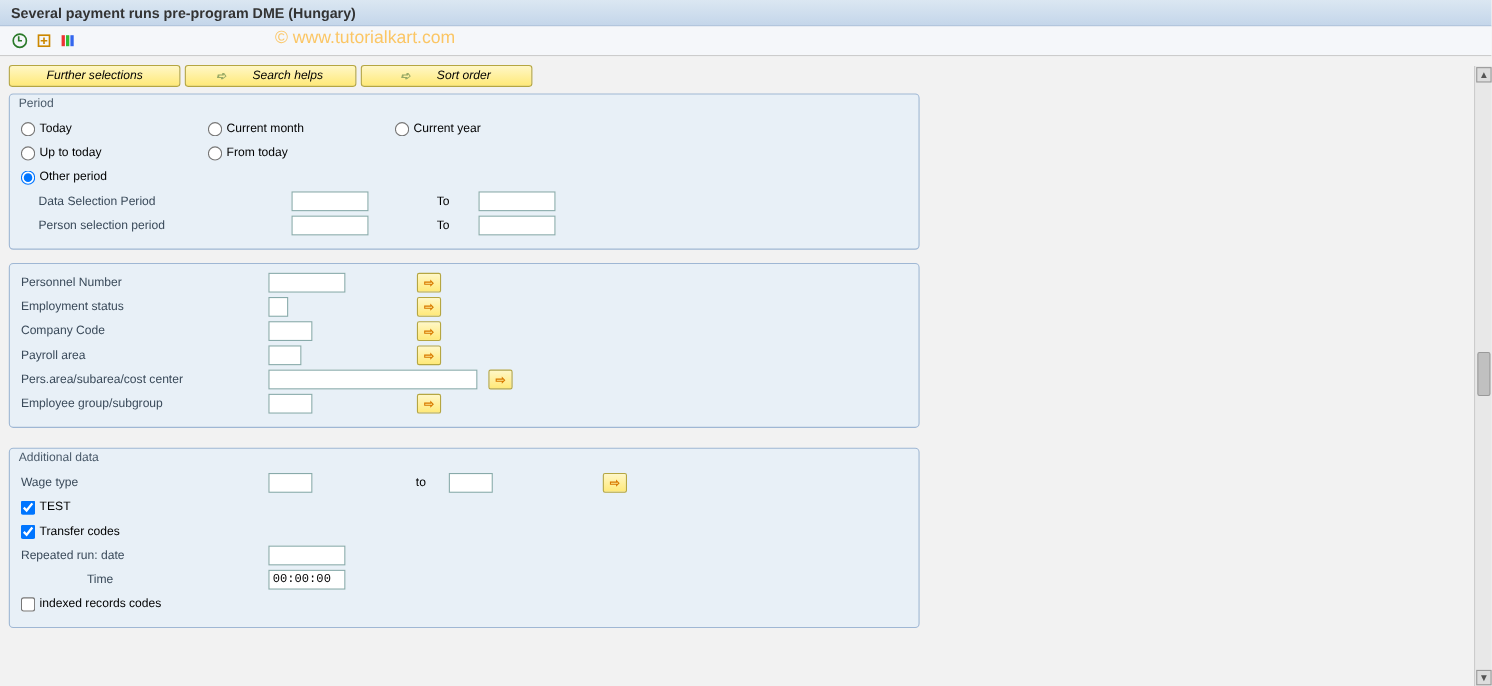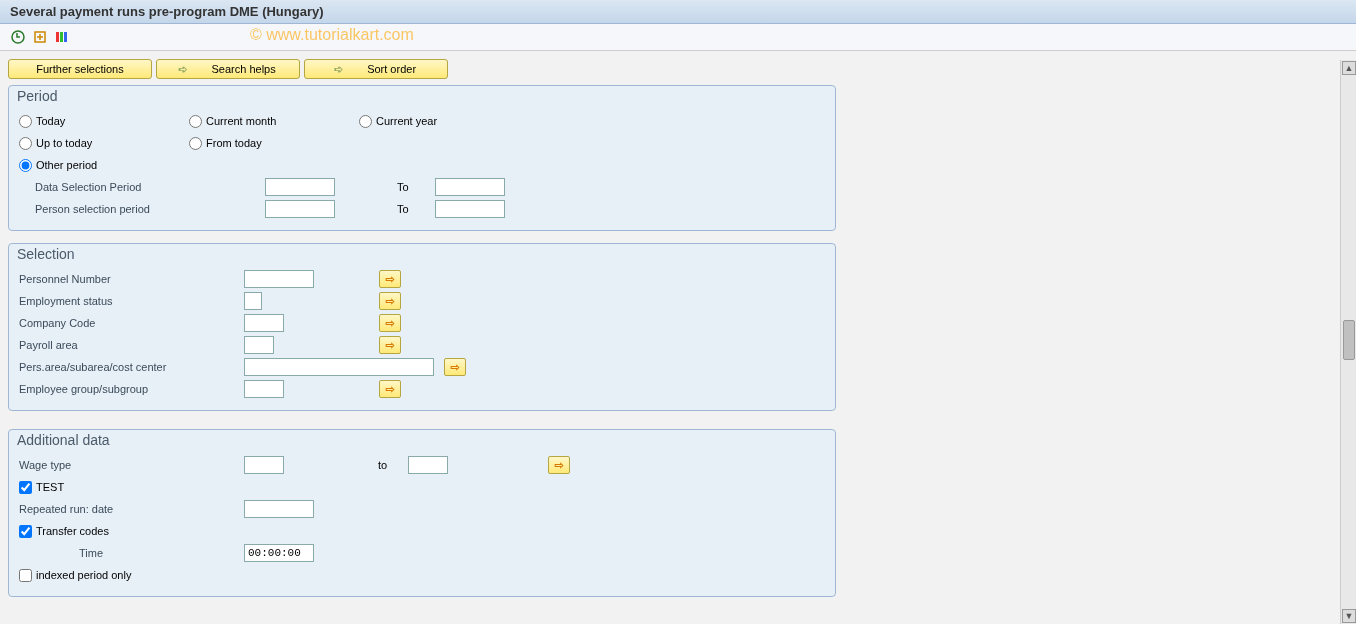--- a/index.html
+++ b/index.html
@@ -37,32 +37,32 @@
   .btnbar { display:flex; gap:4px; margin-bottom:6px; }
   .sap-btn {
     background: linear-gradient(#fff7c6, #ffe978);
     border: 1px solid #b5a642;
     border-radius: 3px;
     height: 20px;
     display:flex; align-items:center; justify-content:center;
     cursor:pointer;
     padding: 0 8px;
   }
-  .sap-btn.wide { width: 144px; }
+  .sap-btn.wide { width: 156px; font-style: italic; }
   .sap-btn .arrow-icon { margin-right: 24px; margin-left:-2px; color:#9a6; font-weight:bold; }
   .groupbox {
     background: #e8f0f7;
     border: 1px solid #9fb7d4;
     border-radius: 4px;
     margin-bottom: 12px;
     width: 828px;
     position: relative;
   }
   .groupbox .legend {
-    font-size: 14px; color: #4a5a6a;
+    font-size: 11px; color: #4a5a6a;
     padding: 2px 8px 0 8px;
   }
   .groupbox .body { padding: 6px 10px 10px 10px; }
   .row { display:flex; align-items:center; height: 22px; }
   .radio { display:flex; align-items:center; gap:4px; width: 170px; }
   .radio input { margin:0; }
   .lbl { width: 225px; color:#3a4a5a; }
   .lbl.indent { padding-left: 16px; }
   .lbl.sub { padding-left: 60px; }
   input.text {
@@ -179,21 +179,20 @@
           </div>
         <input class="text w70" value="" style="">
         <div class="col-gap"></div>
         <span class="col-to">To</span>
         <input class="text w70" value="" style="">
       </div>
     </div>
   </div>
 
   <div class="groupbox">
-    <div class="legend">Selection</div>
     <div class="body">
       <div class="row">
         <span class="lbl">Personnel Number</span>
         <input class="text w70" value="" style="">
         <div style="width:65px;"></div>
         <div class="more-btn">
             <span class="arrow-r">⇨</span>
           </div>
       </div>
       <div class="row">
@@ -253,35 +252,35 @@
             <span class="arrow-r">⇨</span>
           </div>
       </div>
       <div class="row">
         <label class="chk">
             <input type="checkbox" checked="" style="">
             <span>TEST</span>
           </label>
       </div>
       <div class="row">
-        <span class="lbl">Repeated run:   date</span>
-        <input class="text w70" value="" style="">
-      </div>
-      <div class="row">
         <label class="chk">
             <input type="checkbox" checked="" style="">
             <span>Transfer codes</span>
           </label>
       </div>
       <div class="row">
+        <span class="lbl">Repeated run:   date</span>
+        <input class="text w70" value="" style="">
+      </div>
+      <div class="row">
         <span class="lbl sub">Time</span>
         <input class="text w70" style="font-family: Liberation Mono, monospace;" value="00:00:00">
       </div>
       <div class="row">
         <label class="chk">
             <input type="checkbox" style="">
-            <span>indexed period only</span>
+            <span>indexed records codes</span>
           </label>
       </div>
     </div>
   </div>
 
 </div>
 
 </body></html>

